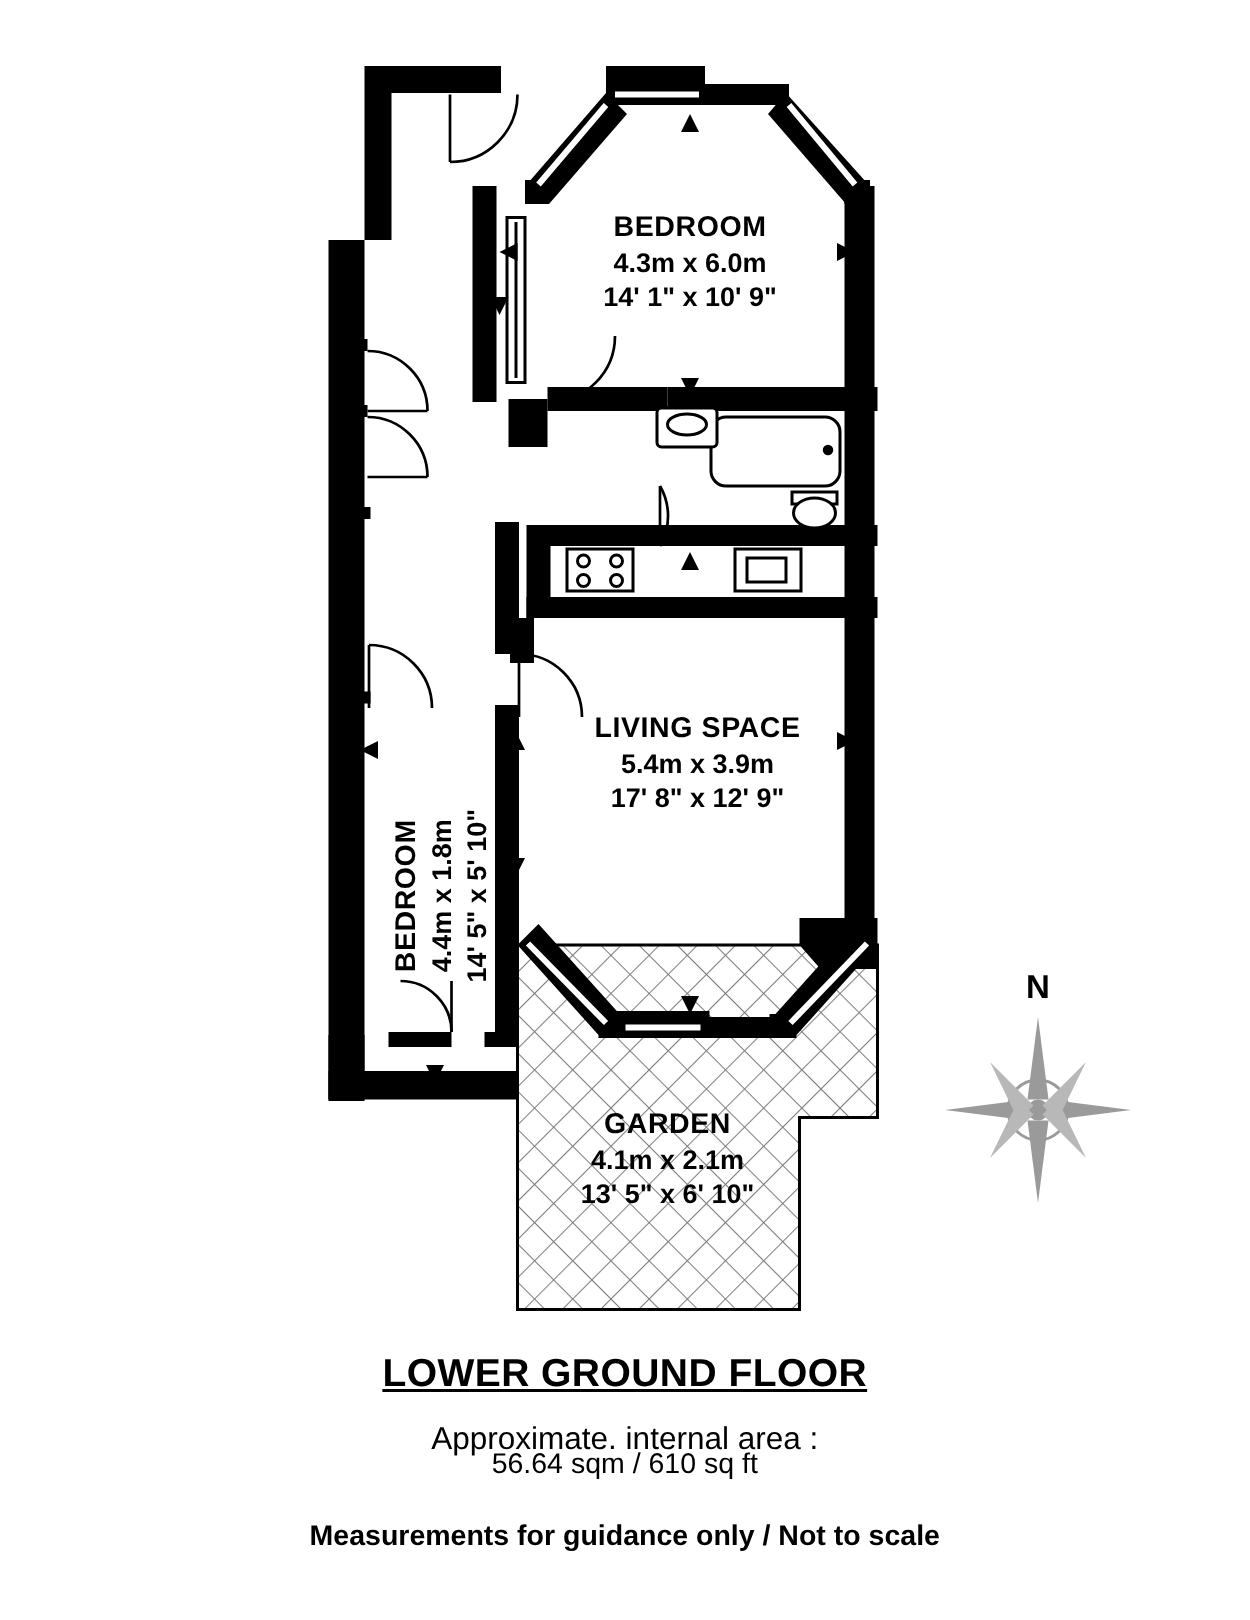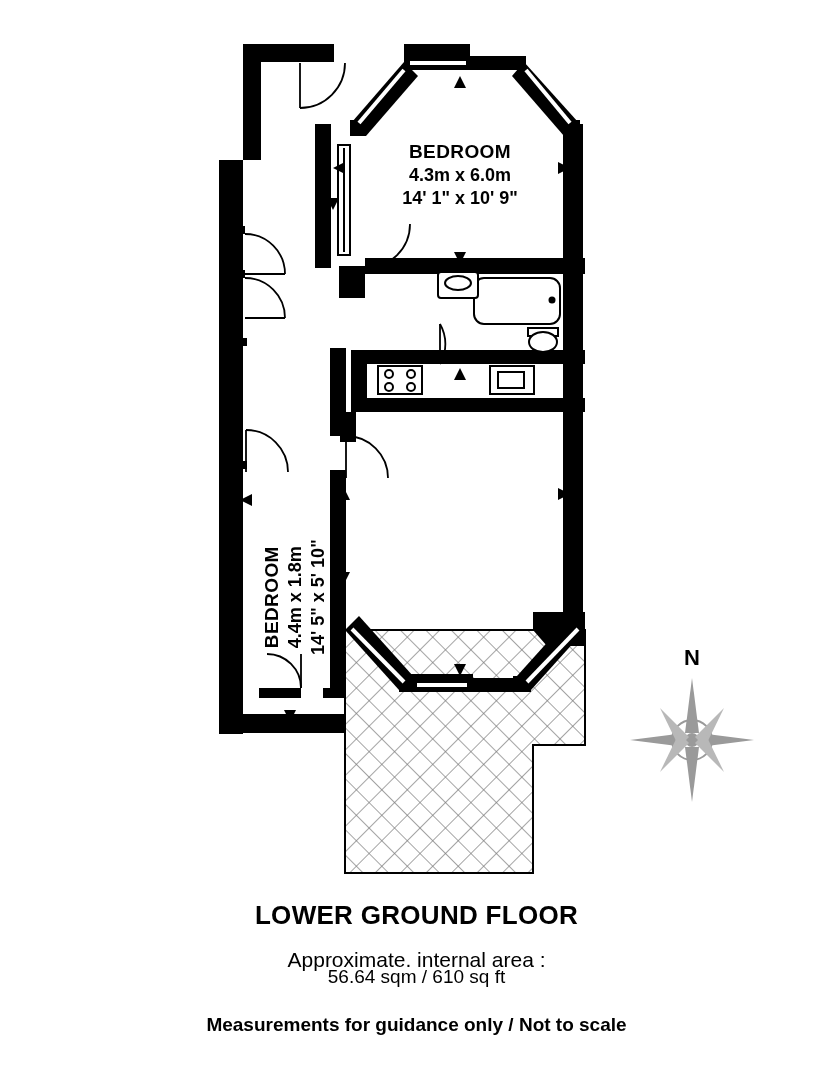--- a/index.html
+++ b/index.html
@@ -53,20 +53,21 @@
     position: absolute;
     left: 0;
     width: 833px;
     text-align: center;
   }
   .footer-title {
     top: 900px;
     font-size: 26px;
     font-weight: bold;
     letter-spacing: 0.3px;
+    text-decoration: underline;
   }
   .footer-area1 {
     top: 948px;
     font-size: 21px;
   }
   .footer-area2 {
     top: 950px;
     font-size: 19px;
     margin-top: 16px;
   }
@@ -251,27 +252,37 @@
       <polygon points="724,772 695,743 705,733" fill="#b8b8b8"></polygon>
     </g>
   </svg>
 
   <div class="room-label" style="left: 345px; top: 140px; width: 230px;">
     <div class="name">BEDROOM</div>
     <div class="dim-m">4.3m x 6.0m</div>
     <div class="dim-ft">14' 1" x 10' 9"</div>
   </div>
 
+  <div class="room-label" style="left: 350px; top: 474px; width: 230px;">
+    <div class="name">LIVING SPACE</div>
+    <div class="dim-m">5.4m x 3.9m</div>
+    <div class="dim-ft">17' 8" x 12' 9"</div>
+  </div>
 
   <div class="room-label vertical-label" style="left: 180px; top: 562px; width: 230px;">
     <div class="name">BEDROOM</div>
     <div class="dim-m">4.4m x 1.8m</div>
     <div class="dim-ft">14' 5" x 5' 10"</div>
   </div>
 
+  <div class="room-label" style="left: 335px; top: 738px; width: 220px;">
+    <div class="name">GARDEN</div>
+    <div class="dim-m">4.1m x 2.1m</div>
+    <div class="dim-ft">13' 5" x 6' 10"</div>
+  </div>
 
   <div class="compass-letter">N</div>
 
   <div class="footer footer-title">LOWER GROUND FLOOR</div>
   <div class="footer footer-area1">Approximate. internal area :</div>
   <div class="footer footer-area2">56.64 sqm / 610 sq ft</div>
   <div class="footer footer-note">Measurements for guidance only / Not to scale</div>
 
 </div>
 

